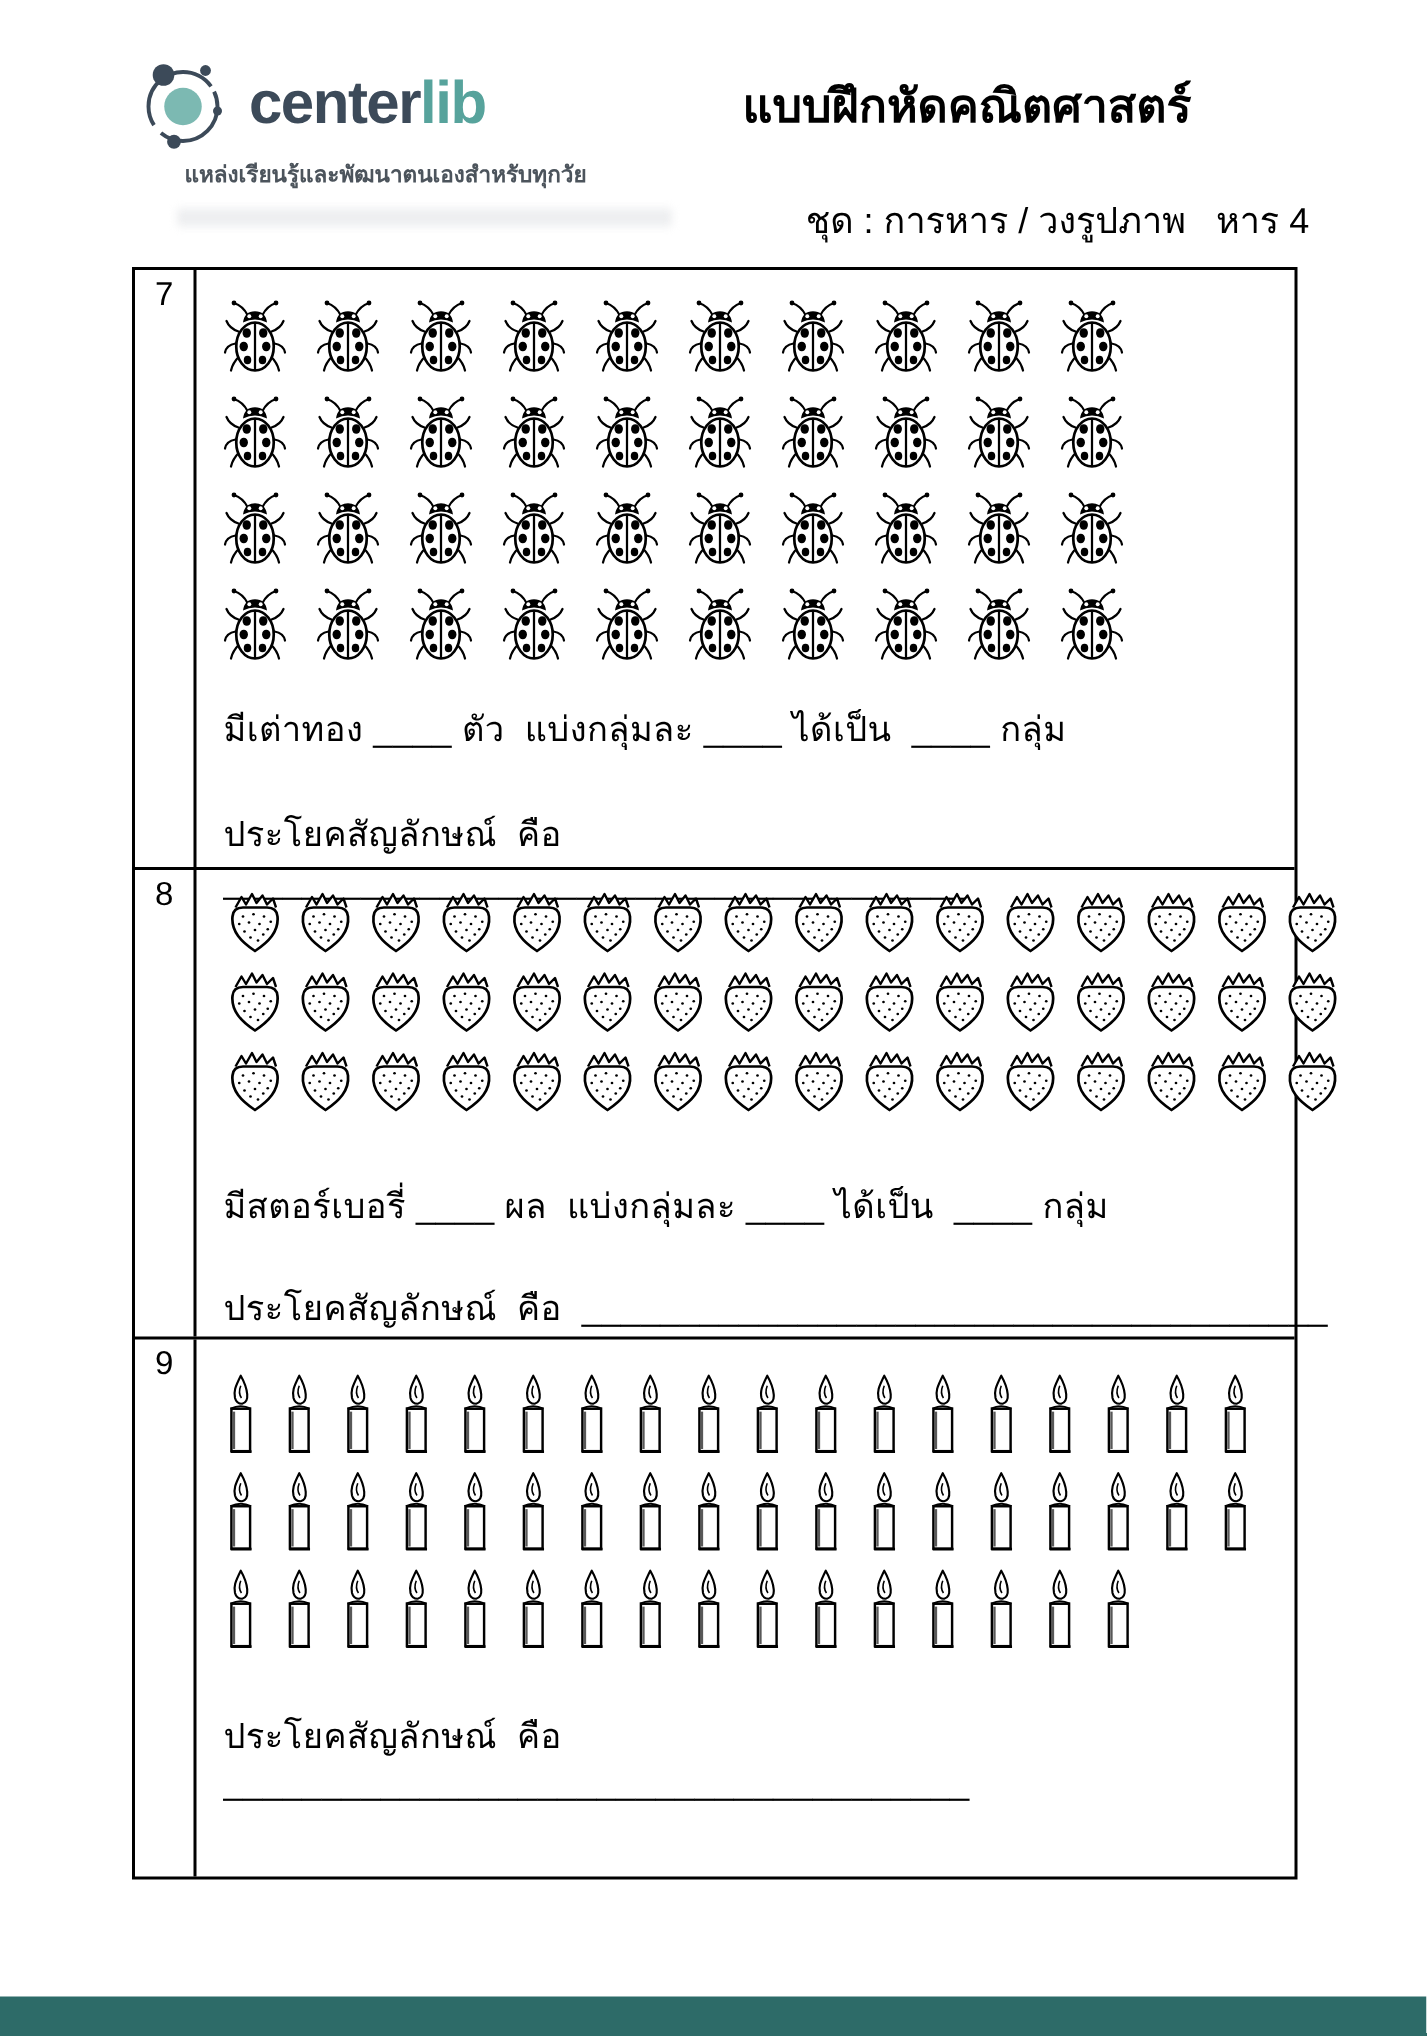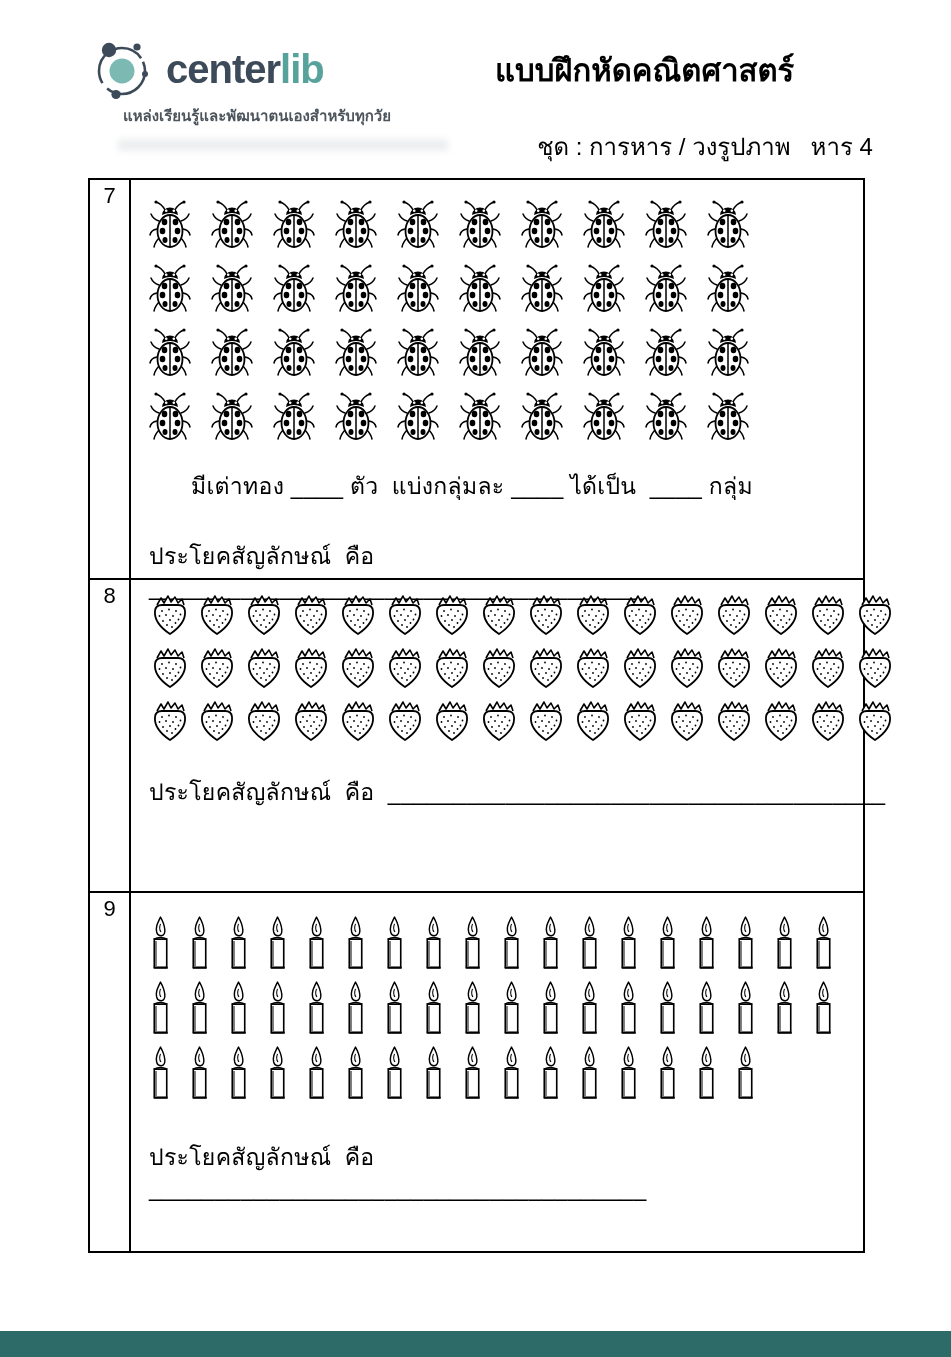--- a/index.html
+++ b/index.html
@@ -28,21 +28,21 @@
   .qrow:nth-child(3){height:358px;}
   .num{width:41px;border-right:2px solid #000;box-sizing:border-box;
     font-size:22px;text-align:center;padding-top:3px;flex:none;}
   .content{flex:1;padding-left:18px;box-sizing:border-box;}
   .icon-row{display:flex;align-items:flex-end;}
   .prompt,.answer{font-size:23px;white-space:pre-wrap;letter-spacing:.3px;}
   
   .q-ladybug .grid{padding-top:20px;}
   .q-ladybug .icon-row{gap:20px;margin-bottom:14px;}
   .q-ladybug .icon{width:42px;height:50px;flex:none;}
-  .q-ladybug .prompt{margin-top:26px;margin-left:42px;}
+  .q-ladybug .prompt{margin-top:26px;}
   .q-ladybug .answer{margin-top:34px;}
   .q-strawberry .grid{padding-top:14px;}
   .q-strawberry .icon-row{gap:5px;margin-bottom:11px;}
   .q-strawberry .icon{width:42px;height:42px;flex:none;}
   .q-strawberry .prompt{margin-top:44px;}
   .q-strawberry .answer{margin-top:32px;}
   .q-candle .grid{padding-top:22px;}
   .q-candle .icon-row{gap:16px;margin-bottom:9px;}
   .q-candle .icon{width:23px;height:56px;flex:none;}
   .q-candle .prompt{margin-top:30px;}
@@ -420,20 +420,21 @@
               <use href="#sym-strawberry"></use>
             </svg>
             <svg class="icon" viewBox="0 0 42 42">
               <use href="#sym-strawberry"></use>
             </svg>
             <svg class="icon" viewBox="0 0 42 42">
               <use href="#sym-strawberry"></use>
             </svg>
           </div>
         </div>
+      <div class="prompt">มีสตอร์เบอรี่ ____ ผล  แบ่งกลุ่มละ ____ ได้เป็น  ____ กลุ่ม</div>
       <div class="answer">ประโยคสัญลักษณ์  คือ  ______________________________________</div>
     </div>
   </div>
 
   <div class="qrow q-candle">
     <div class="num">9</div>
     <div class="content">
       <div class="grid">
           <div class="icon-row">
             <svg class="icon" viewBox="0 0 24 58">

